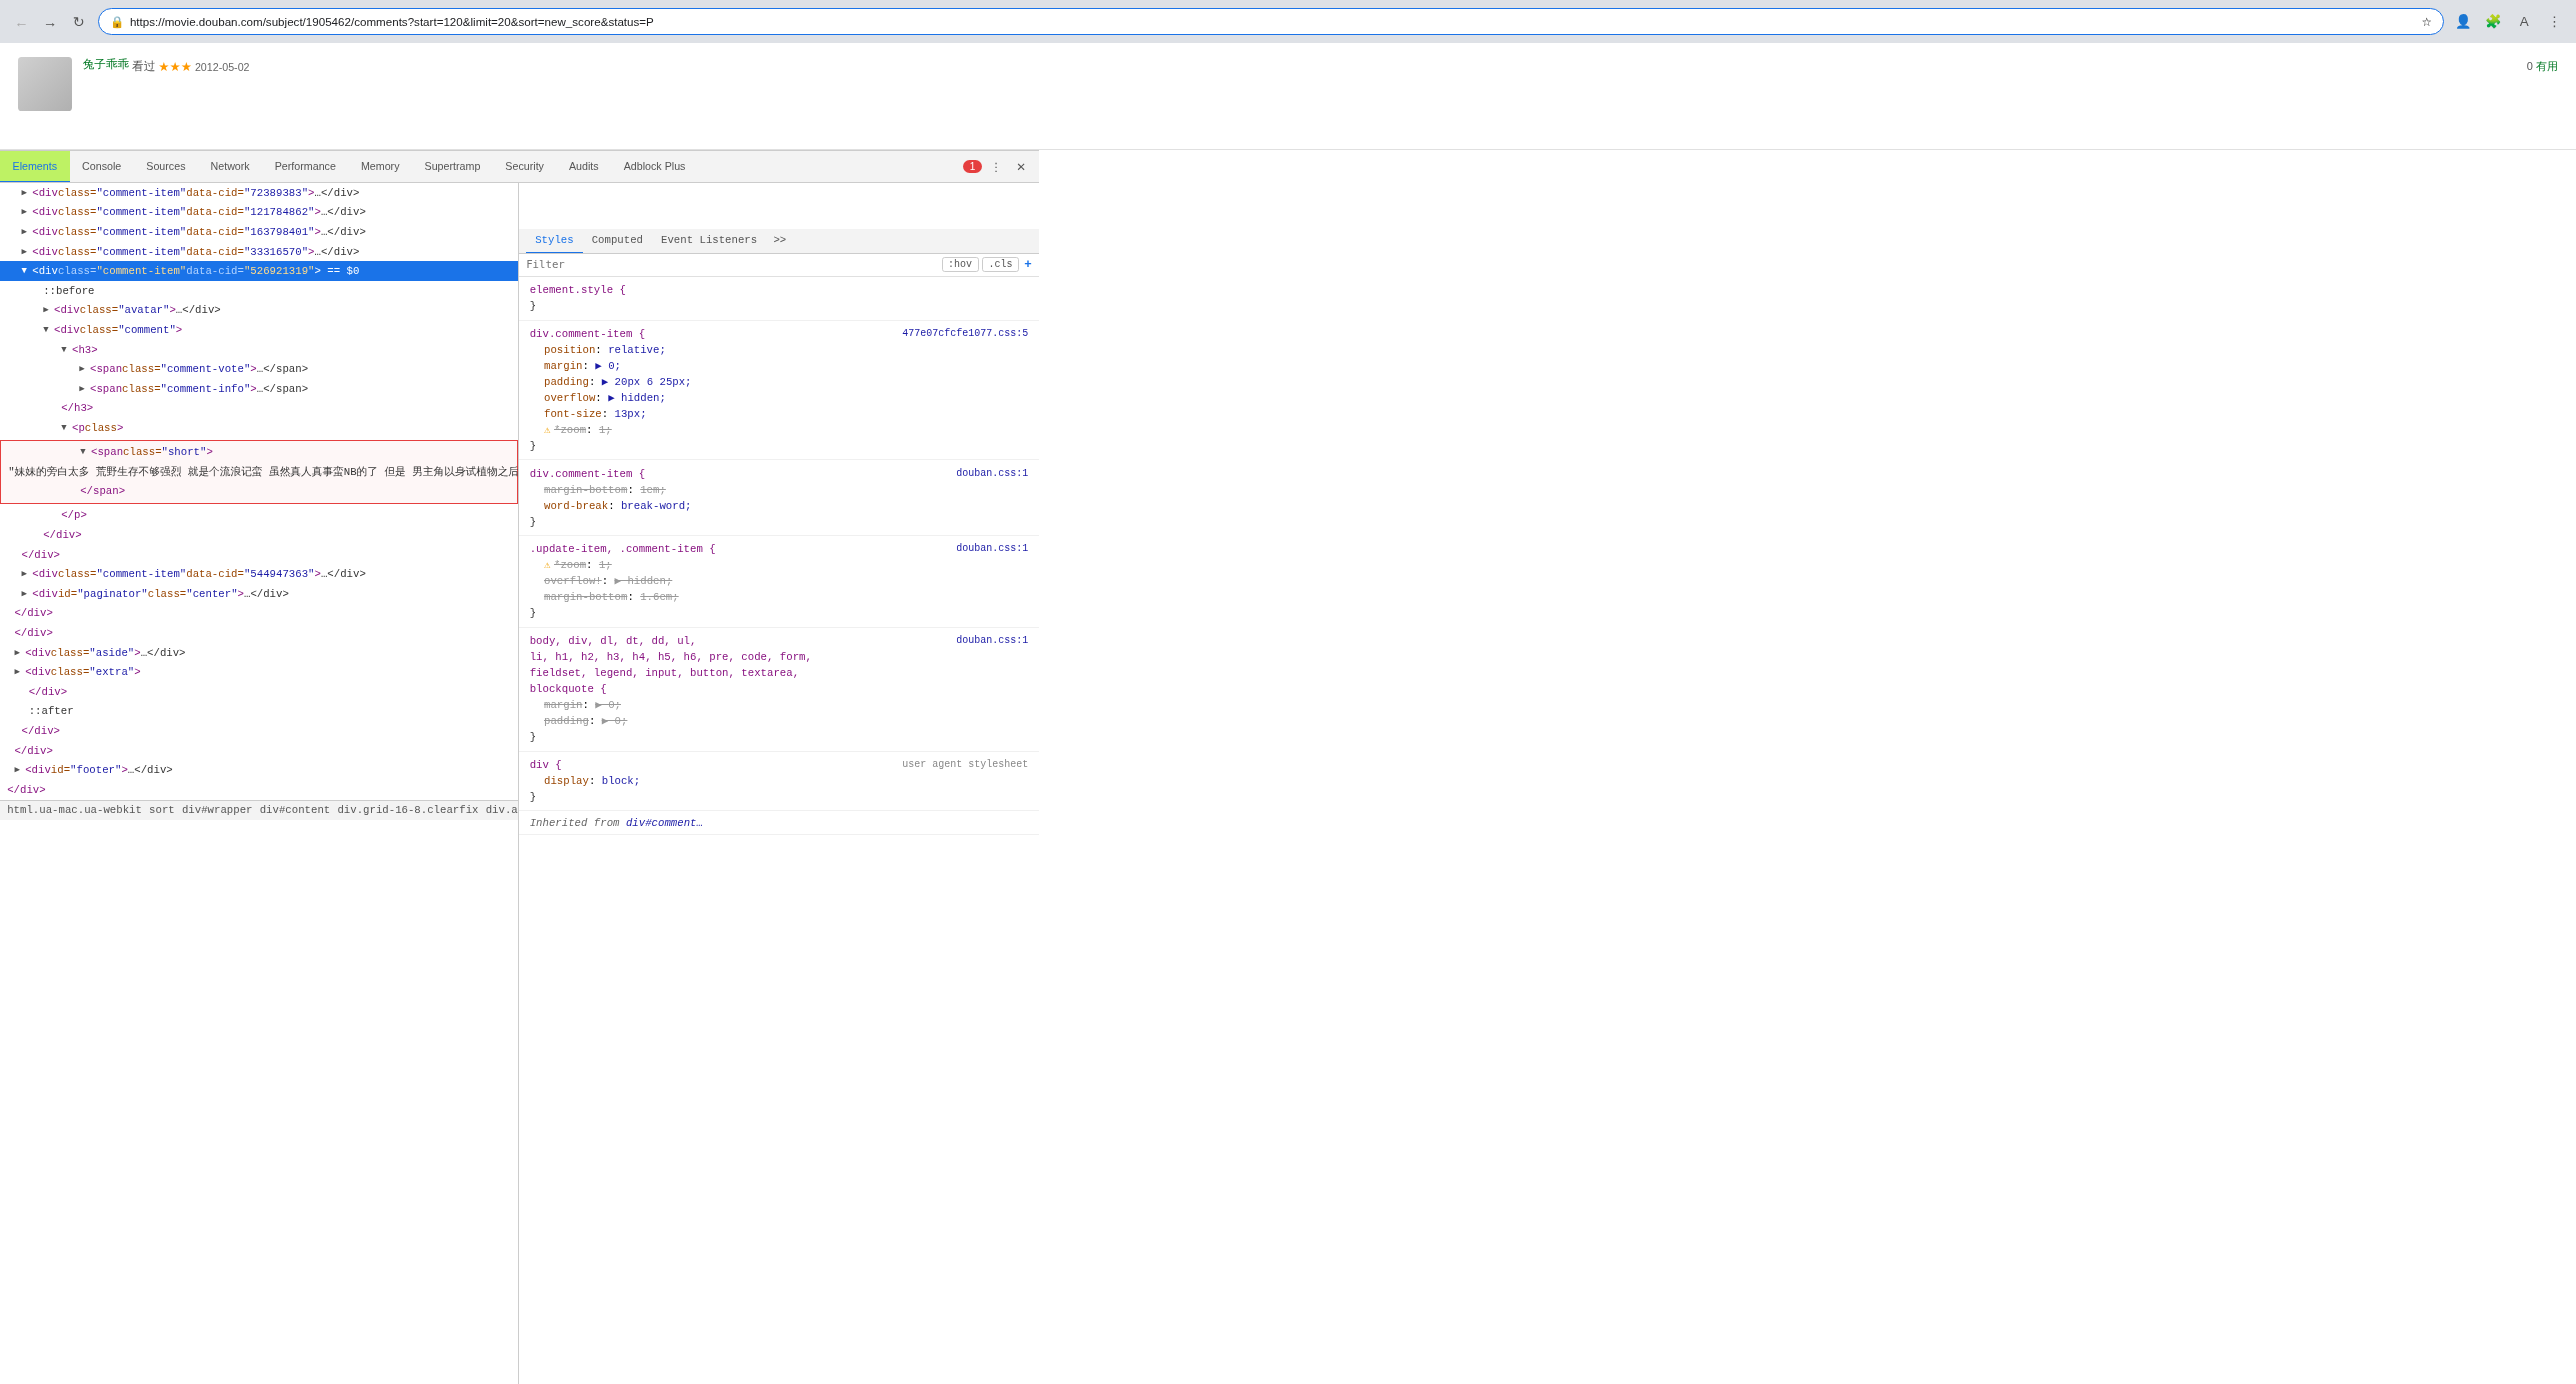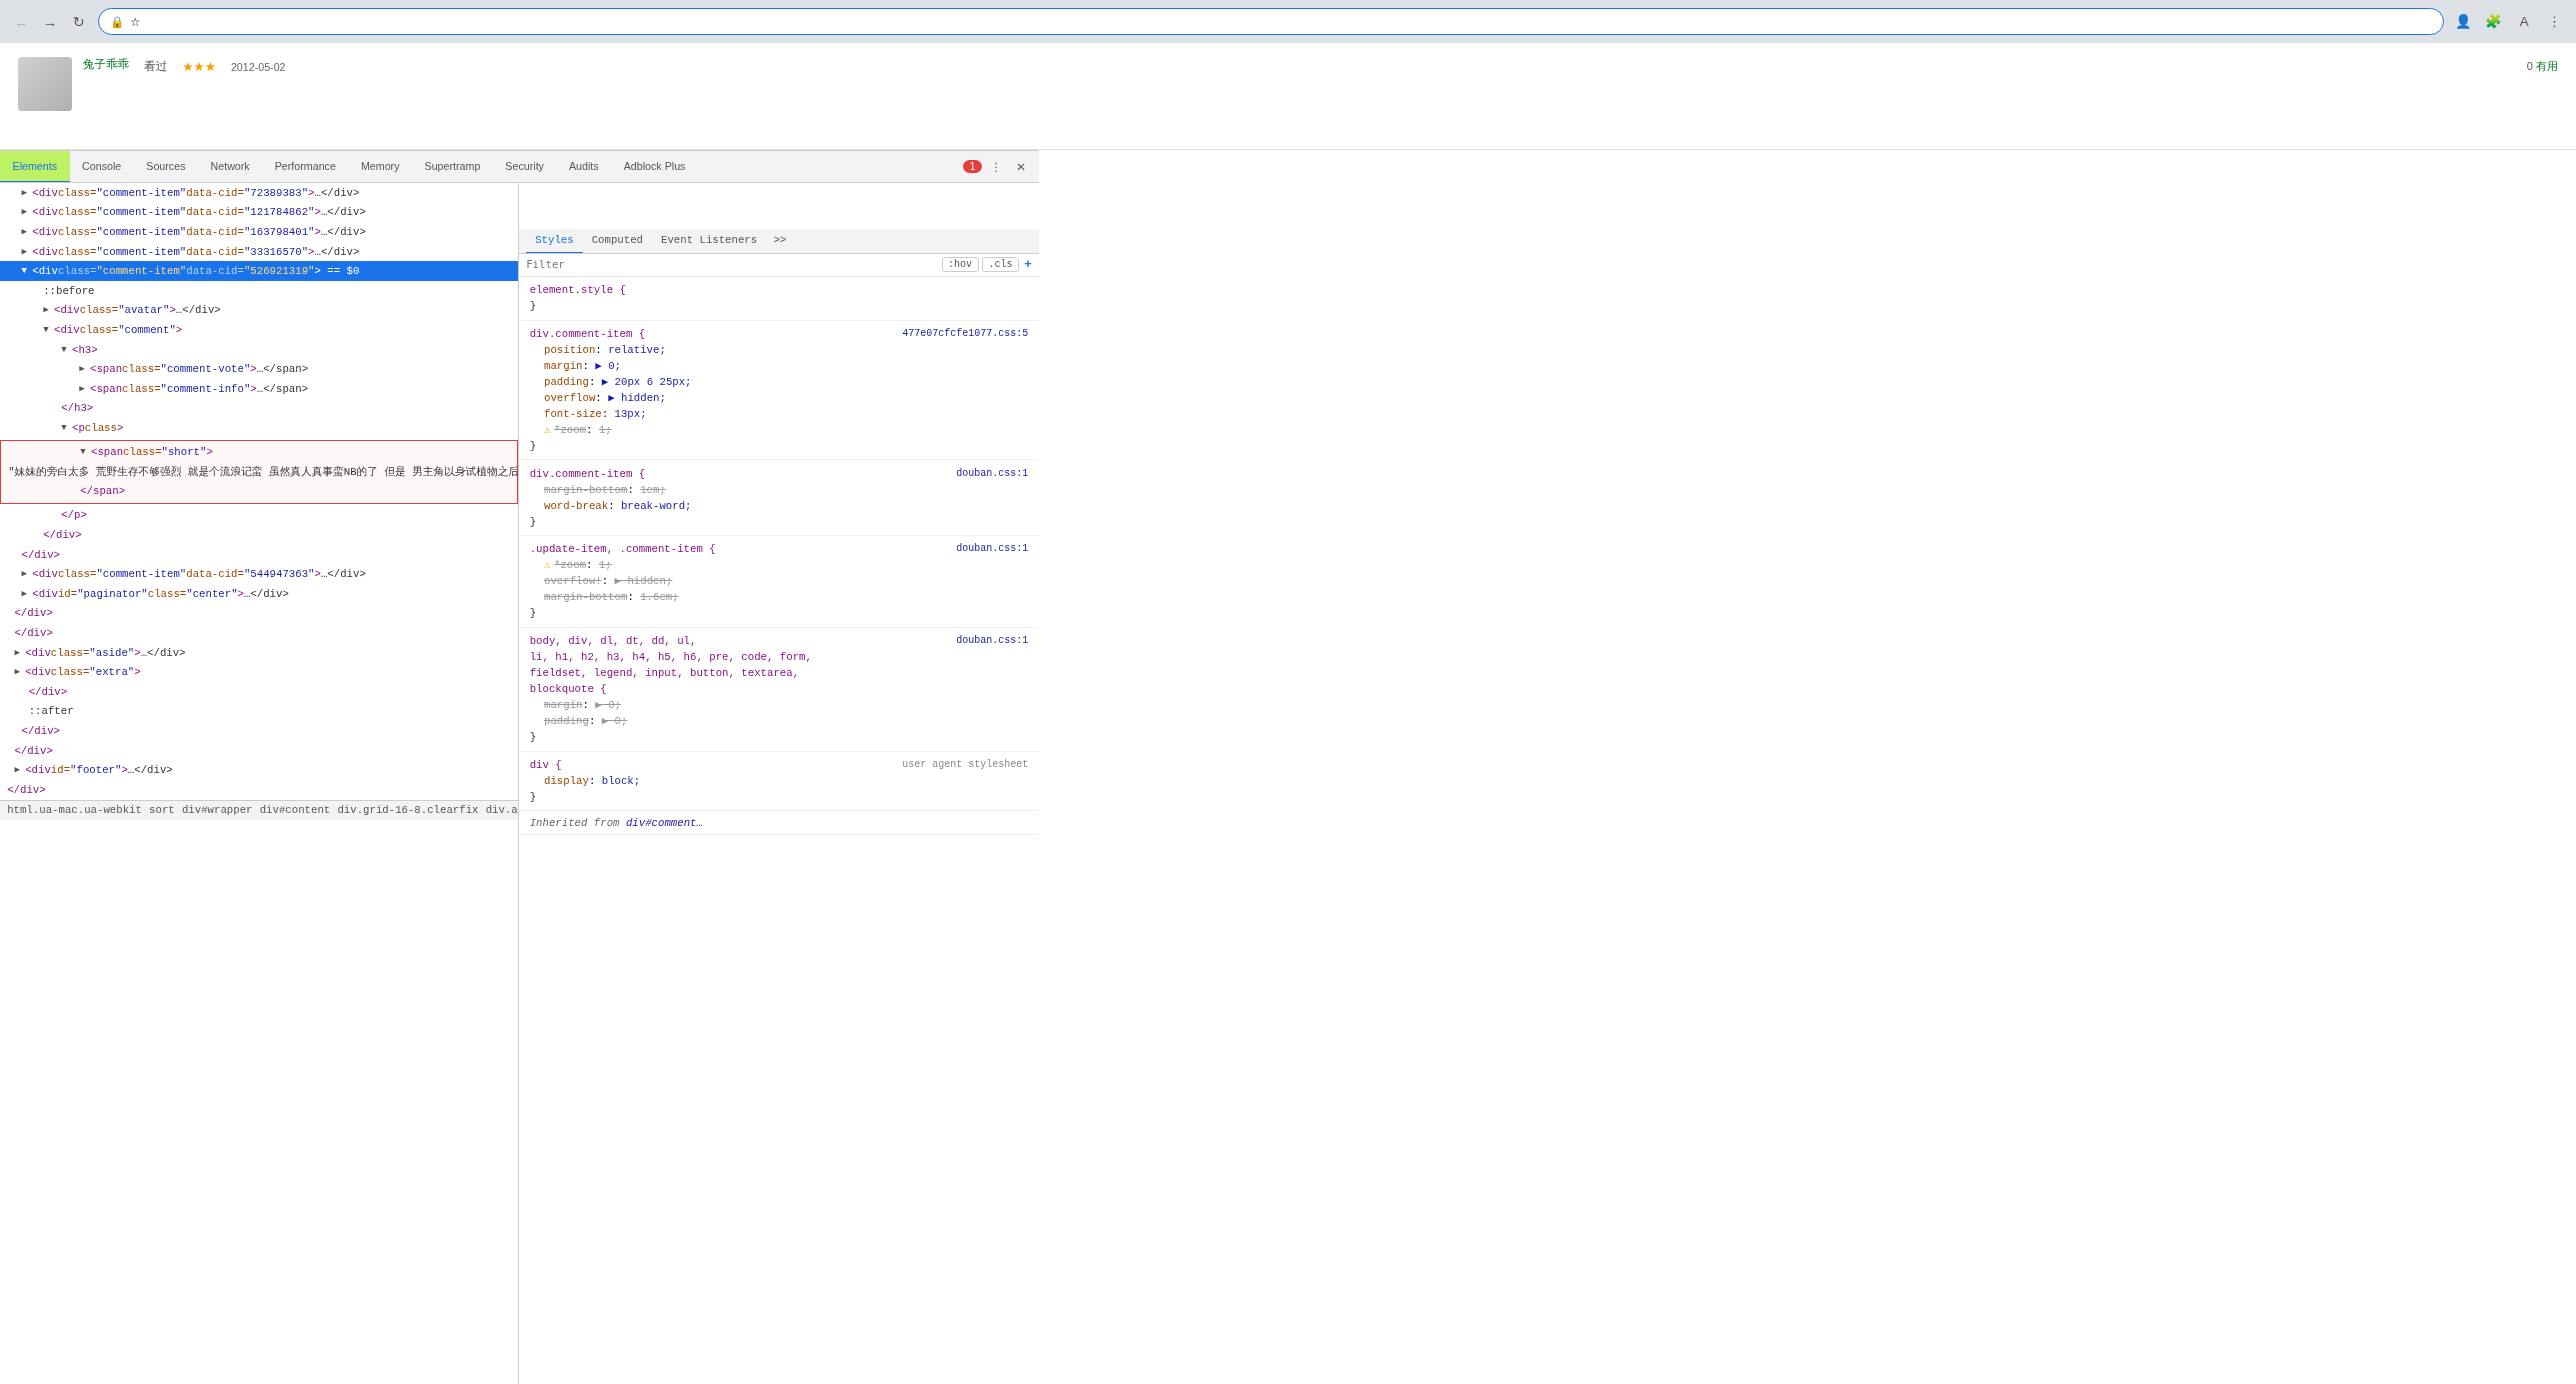--- a/index.html
+++ b/index.html
@@ -272,40 +272,41 @@
 <body>
 
 <div class="browser-chrome">
   <div class="nav-buttons">
     <button class="nav-btn disabled">←</button>
     <button class="nav-btn">→</button>
     <button class="nav-btn">↻</button>
   </div>
   <div class="address-bar">
     <span>🔒</span>
+    <span class="address-text">https://movie.douban.com/subject/1905462/comments?start=120&amp;limit=20&amp;sort=new_score&amp;status=P</span>
     <span>☆</span>
   </div>
   <div class="toolbar-icons">
     <div class="toolbar-icon">👤</div>
     <div class="toolbar-icon">🧩</div>
     <div class="toolbar-icon">A</div>
     <div class="toolbar-icon">⋮</div>
   </div>
 </div>
 
 <div class="main-layout">
 
   <div class="page-content">
 
     <div class="comment-preview">
       <div class="avatar-box">
         <div class="avatar-img"></div>
       </div>
       <div class="comment-meta">
-        <div style="display:flex; align-items:center; gap:15px;">
+        <div style="display:flex; align-items:center; gap:3px;">
           <span class="comment-user">兔子乖乖</span>
           <span style="color:#555; font-size:11.6px;">看过</span>
           <span class="stars">★★★</span>
           <span class="comment-date">2012-05-02</span>
           <span style="flex:1;"></span>
           <span style="color:#555; font-size:11px;"><span>0</span> <a class="useful-link">有用</a></span>
         </div>
       </div>
     </div>
 

